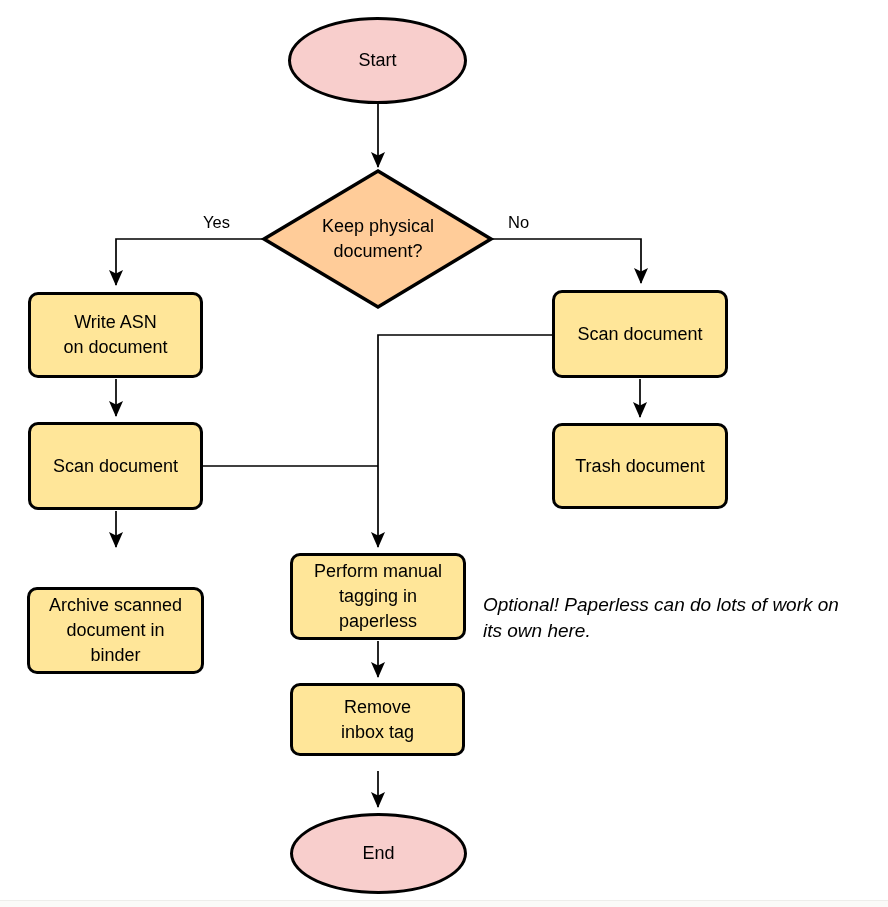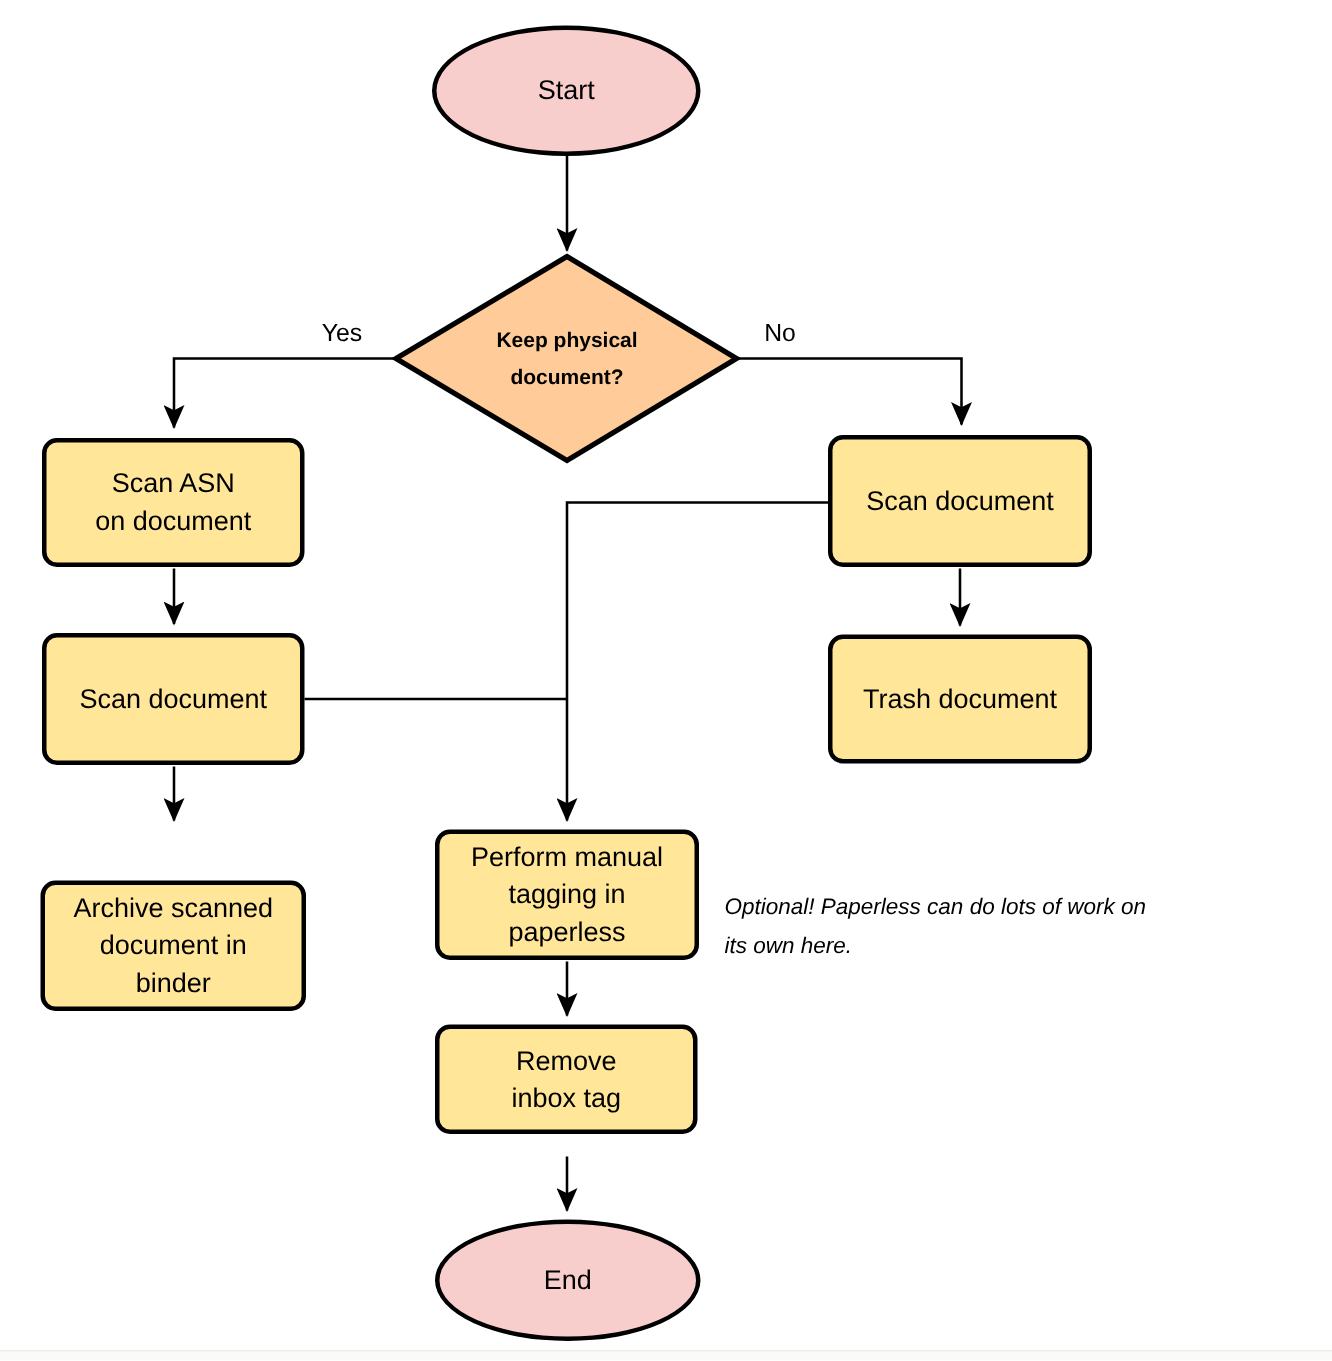--- a/index.html
+++ b/index.html
@@ -32,35 +32,34 @@
     border: 3px solid #000000;
     border-radius: 10px;
   }
   .terminal {
     border: 3.5px solid #000000;
     border-radius: 50%;
   }
   .decision-text {
     position: absolute;
     text-align: center;
-    font-size: 14px;
+    font-size: 18px;
     line-height: 25px;
     white-space: pre-line;
-    font-weight: bold;
   }
   .edge-label {
     position: absolute;
     font-size: 16.5px;
     line-height: 18px;
-    text-align: center;
+    text-align: left;
   }
   .note {
     position: absolute;
     font-style: italic;
-    font-size: 15px;
+    font-size: 19px;
     line-height: 25.5px;
     white-space: pre-line;
   }
   .page-bottom {
     position: absolute;
     left: 0;
     top: 900px;
     width: 888px;
     height: 7px;
     background: #fafaf8;
@@ -94,24 +93,24 @@
   </svg>
 
   <div class="node terminal" style="left: 288px; top: 17px; width: 179px; height: 87px; background-color: rgb(248, 206, 204);">
     <span>Start</span>
   </div>
 
   <div class="decision-text" style="left:278px; top:214px; width:200px;">Keep physical
 document?</div>
 
   <div class="edge-label" style="left:203px; top:213px; width:50px;">Yes</div>
-  <div class="edge-label" style="left:495px; top:213px; width:50px;">No</div>
+  <div class="edge-label" style="left:508px; top:213px; width:50px;">No</div>
 
   <div class="node process" style="left: 28px; top: 292px; width: 175px; height: 86px; background-color: rgb(255, 230, 153);">
-    <span>Scan ASN
+    <span>Write ASN
 on document</span>
   </div>
 
   <div class="node process" style="left: 28px; top: 422px; width: 175px; height: 88px; background-color: rgb(255, 230, 153);">
     <span>Scan document</span>
   </div>
 
   <div class="node process" style="left: 27px; top: 553px; width: 177px; height: 87px; background-color: rgb(255, 230, 153); margin-top: 34px;">
     <span>Archive scanned
 document in

